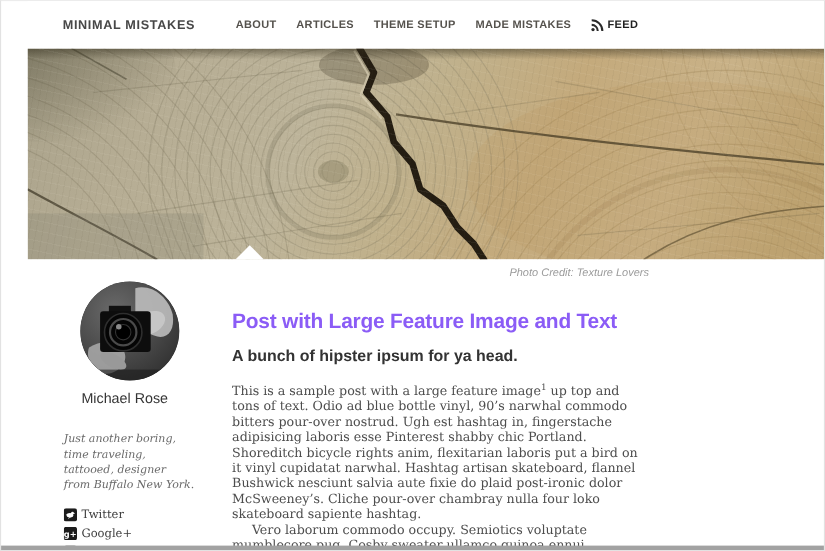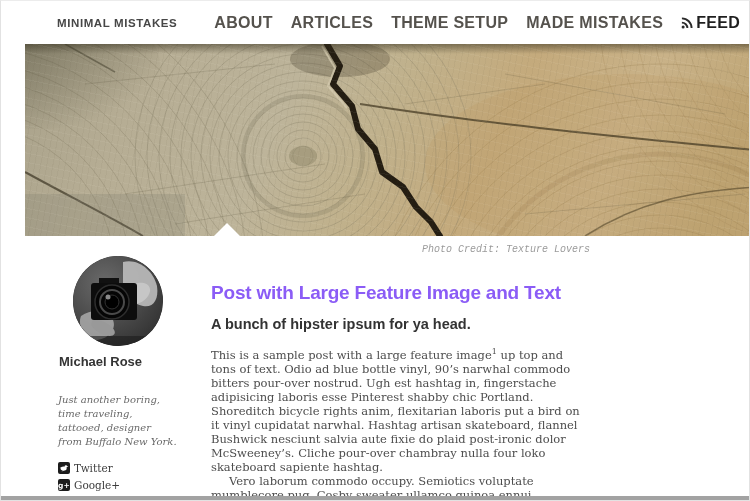--- a/index.html
+++ b/index.html
@@ -4,46 +4,46 @@
 <style>
   html,body { margin:0; padding:0; background:#ffffff; }
   body { width:750px; height:501px; overflow:hidden; font-family:"Liberation Sans",sans-serif; }
   .page { position:relative; width:750px; height:501px; box-sizing:border-box;
           border:1px solid #e2e2e2; border-top-color:#ececec; overflow:hidden; background:#fff;padding-left:24px; }
 
   
   .site-header { height:43px; display:flex; align-items:center; padding-left:32px; background:#fff; }
   .site-title { font-size:11.5px; font-weight:bold; letter-spacing:.6px; color:#474747; cursor:pointer; }
   .main-nav { display:flex; align-items:center; margin-left:37px; gap:18px; }
-  .main-nav a { font-size:16px; font-weight:bold; letter-spacing:.3px; color:#55524d;
+  .main-nav a { font-size:10px; font-weight:bold; letter-spacing:.3px; color:#55524d;
                 text-decoration:none; cursor:pointer; white-space:nowrap; }
   .main-nav a.feed { display:flex; align-items:center; gap:3px; color:#1f1f1f; }
   .rss-wrap svg { display:block; }
 
   
   .feature { position:relative; width:750px; height:192px; overflow:hidden; }
   .feature svg.wood { display:block; width:750px; height:192px; }
   .grain-overlay { position:absolute; inset:0; pointer-events:none;
     background:
       repeating-linear-gradient(100deg, rgba(88,78,54,.055) 0 1px, transparent 1px 6px),
       repeating-linear-gradient(12deg, rgba(255,250,235,.05) 0 1px, transparent 1px 9px); }
   .notch { position:absolute; bottom:0; left:189px; width:0; height:0;
            border-left:13px solid transparent; border-right:13px solid transparent;
            border-bottom:13px solid #ffffff; }
 
   
   .credit-row { width:565px; text-align:right; margin-top:2px; height:13px; }
-  .credit { font-family:Liberation Mono, monospace; font-style:italic; font-size:10px; color:#9b9b9b; cursor:pointer; }
+  .credit { font-family:Liberation Sans, sans-serif; font-style:italic; font-size:10px; color:#9b9b9b; cursor:pointer; }
 
   
   .content { display:flex; padding:0 33px; }
   .author-sidebar { width:153px; flex:none; }
   .avatar { width:90px; height:90px; margin:5px 0 0 15px; border-radius:50%; overflow:hidden; background:#2c2c2c; }
   .avatar svg { display:block; }
-  .author-name { font-size:13px; font-weight:bold; color:#343434; margin:8px 1px 0; }
+  .author-name { font-size:13px; font-weight:normal; color:#343434; margin:8px 16px 0; }
   .bio { font-family:"DejaVu Serif",serif; font-style:italic; font-size:10px; line-height:14px;
          color:#696969; margin:24px 0 0; width:120px; }
   .social { list-style:none; margin:13px 0 0; padding:0; }
   .social li { margin-bottom:5px; }
   .social a { display:flex; align-items:center; gap:4px; font-family:"DejaVu Serif",serif;
               font-size:10.5px; color:#3c3c3c; text-decoration:none; cursor:pointer; }
   .sicon { width:12px; height:12px; flex:none; }
   .sicon svg { display:block; }
 
   article { flex:1; max-width:379px; }

